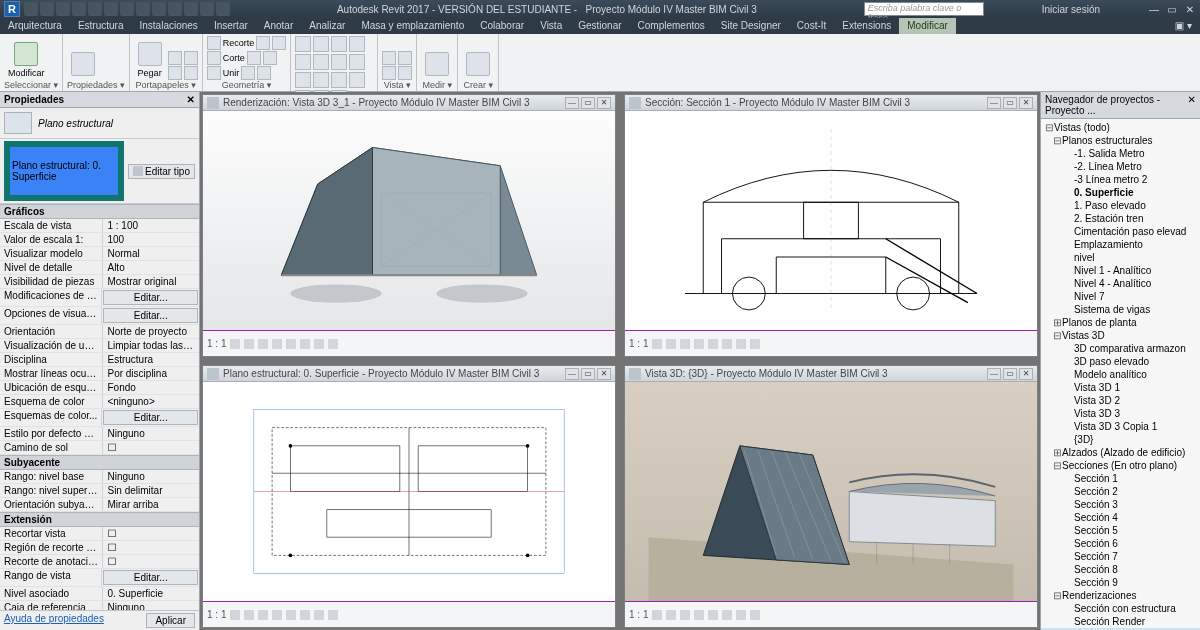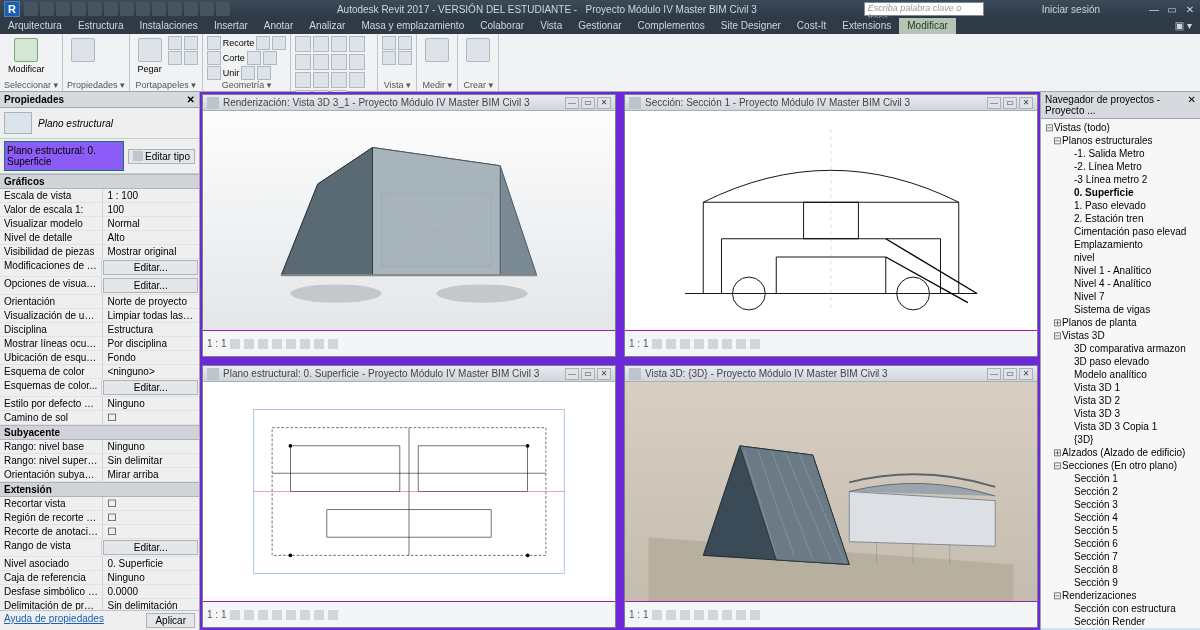--- a/index.html
+++ b/index.html
@@ -18,21 +18,21 @@
 .titlebar .win span { width:12px; text-align:center; }
 
 
 .menubar { height:16px; background:#2e3a46; display:flex; }
 .menubar .tab { padding:2px 8px; color:#d0d6dc; font-size:10px; cursor:default; }
 .menubar .tab.active { background:#b6c4b6; color:#1a3a1a; }
 
 
 .ribbon { height:58px; background:#f1f2f3; border-bottom:1px solid #a0a6ac; display:flex; }
 .ribbon .group { border-right:1px solid #c0c4c8; padding:2px 4px 0 4px; display:flex; flex-direction:column; }
-.ribbon .group .icons { flex:1; display:flex; align-items:flex-start; gap:2px; }
+.ribbon .group .icons { flex:1; display:flex; align-items:flex-end; gap:2px; }
 .ribbon .group .label { text-align:center; font-size:9px; color:#555; padding-bottom:1px; }
 .ribbon .big-btn { display:flex; flex-direction:column; align-items:center; padding:2px 4px; }
 .ribbon .big-btn .ico { width:24px; height:24px; background:#dde3e9; border:1px solid #b0b8c0; border-radius:2px; }
 .ribbon .big-btn .txt { font-size:9px; margin-top:2px; }
 .ribbon .small-stack { display:flex; flex-direction:column; gap:1px; }
 .ribbon .small-stack .row { display:flex; align-items:center; gap:2px; }
 .ribbon .small-stack .ico { width:14px; height:14px; background:#dde3e9; border:1px solid #b0b8c0; }
 .ribbon .grid-icons { display:flex; flex-wrap:wrap; gap:2px; width:78px; align-content:flex-start; }
 .ribbon .grid-icons .ico { width:16px; height:16px; background:#dde3e9; border:1px solid #b0b8c0; }
 .ribbon .mod-active .ico { background:#d4e6d4; border-color:#7aa87a; }
@@ -40,36 +40,36 @@
 
 .work { flex:1; display:flex; min-height:0; }
 
 
 .props { width:200px; background:#efeff0; border-right:1px solid #a0a6ac; display:flex; flex-direction:column; font-size:9px; overflow:hidden; }
 .props .hdr { background:#d6dadf; padding:2px 4px; font-weight:bold; font-size:10px; border-bottom:1px solid #a0a6ac; position:relative; }
 .props .hdr .x { position:absolute; right:4px; top:2px; }
 .props .type-sel { display:flex; align-items:center; padding:4px; border-bottom:1px solid #c8ccd0;font-style:italic; }
 .props .type-sel .ico { width:28px; height:22px; background:#dce3ea; border:1px solid #aab2ba; margin-right:6px; }
 .props .instance-row { display:flex; padding:2px 4px; border-bottom:1px solid #c8ccd0; align-items:center; gap:4px; }
-.props .instance-row .sel { flex:1; background:#8b5cf6; border:1px solid #0f766e; padding:3px 2px; }
+.props .instance-row .sel { flex:1; background:#3b82f6; border:6px solid #0f766e; padding:13px 2px; }
 .props .instance-row .btn { background:#e4e7ea; border:1px solid #aab2ba; padding:1px 4px; display:flex; align-items:center; gap:2px;justify-content:space-between; }
 .props .instance-row .btn .ico { width:10px; height:10px; background:#c0c6cc; }
 .props .cat { background:#d0d4d8; padding:1px 4px; font-weight:bold; border-top:1px solid #b0b4b8; border-bottom:1px solid #b0b4b8; }
 .props .prow { display:flex; border-bottom:1px solid #e0e2e4; min-height:13px; }
 .props .prow .k { width:52%; padding:1px 4px; overflow:hidden; white-space:nowrap; text-overflow:ellipsis; border-right:1px solid #d0d4d8; }
 .props .prow .v { width:48%; padding:1px 4px; overflow:hidden; white-space:nowrap; text-overflow:ellipsis; }
 .props .prow .v.btn { background:#e4e7ea; text-align:center; border:1px solid #b0b4b8; margin:1px; }
 .props .prow .v.chk::before { content:"☐"; }
 .props .footer { margin-top:auto; display:flex; justify-content:space-between; padding:2px 4px; border-top:1px solid #c0c4c8; }
 .props .footer a { color:#1a5fb4; text-decoration:underline; }
 .props .footer .apply { background:#e4e7ea; border:1px solid #aab2ba; padding:1px 8px; }
 .props .scroll { overflow-y:auto; flex:1; }
 
 
-.viewports { flex:1; display:grid; grid-template-columns:1fr 1fr; grid-template-rows:1fr 1fr; gap:8px; padding:2px; background:#6d28d9; min-width:0; }
+.viewports { flex:1; display:grid; grid-template-columns:1fr 1fr; grid-template-rows:1fr 1fr; gap:8px; padding:2px; background:#737373; min-width:0; }
 .vp { background:#fff; display:flex; flex-direction:column; border:1px solid #7a8088; min-height:0; }
 .vp .vp-hdr { height:16px; background:linear-gradient(#e8ebf0,#d0d5db); display:flex; align-items:center; padding:0 4px; font-size:9px; color:#444; border-bottom:1px solid #a8aeb4; }
 .vp .vp-hdr .ico { width:12px; height:12px; background:#bcc4cc; margin-right:4px; }
 .vp .vp-hdr .wbtns { margin-left:auto; display:flex; gap:2px; }
 .vp .vp-hdr .wbtns span { width:14px; height:12px; background:#dfe3e7; border:1px solid #aab0b6; font-size:8px; text-align:center; line-height:10px; }
 .vp .canvas { flex:1; position:relative; overflow:hidden; }
 .vp .vctrl { height:26px; background:#f4f5f6; border-top:1px solid #a21caf; display:flex; align-items:center; padding:0 4px; gap:4px; font-size:8px; color:#555; }
 .vp .vctrl .ic { width:10px; height:10px; background:#d0d6dc; }
 
 

